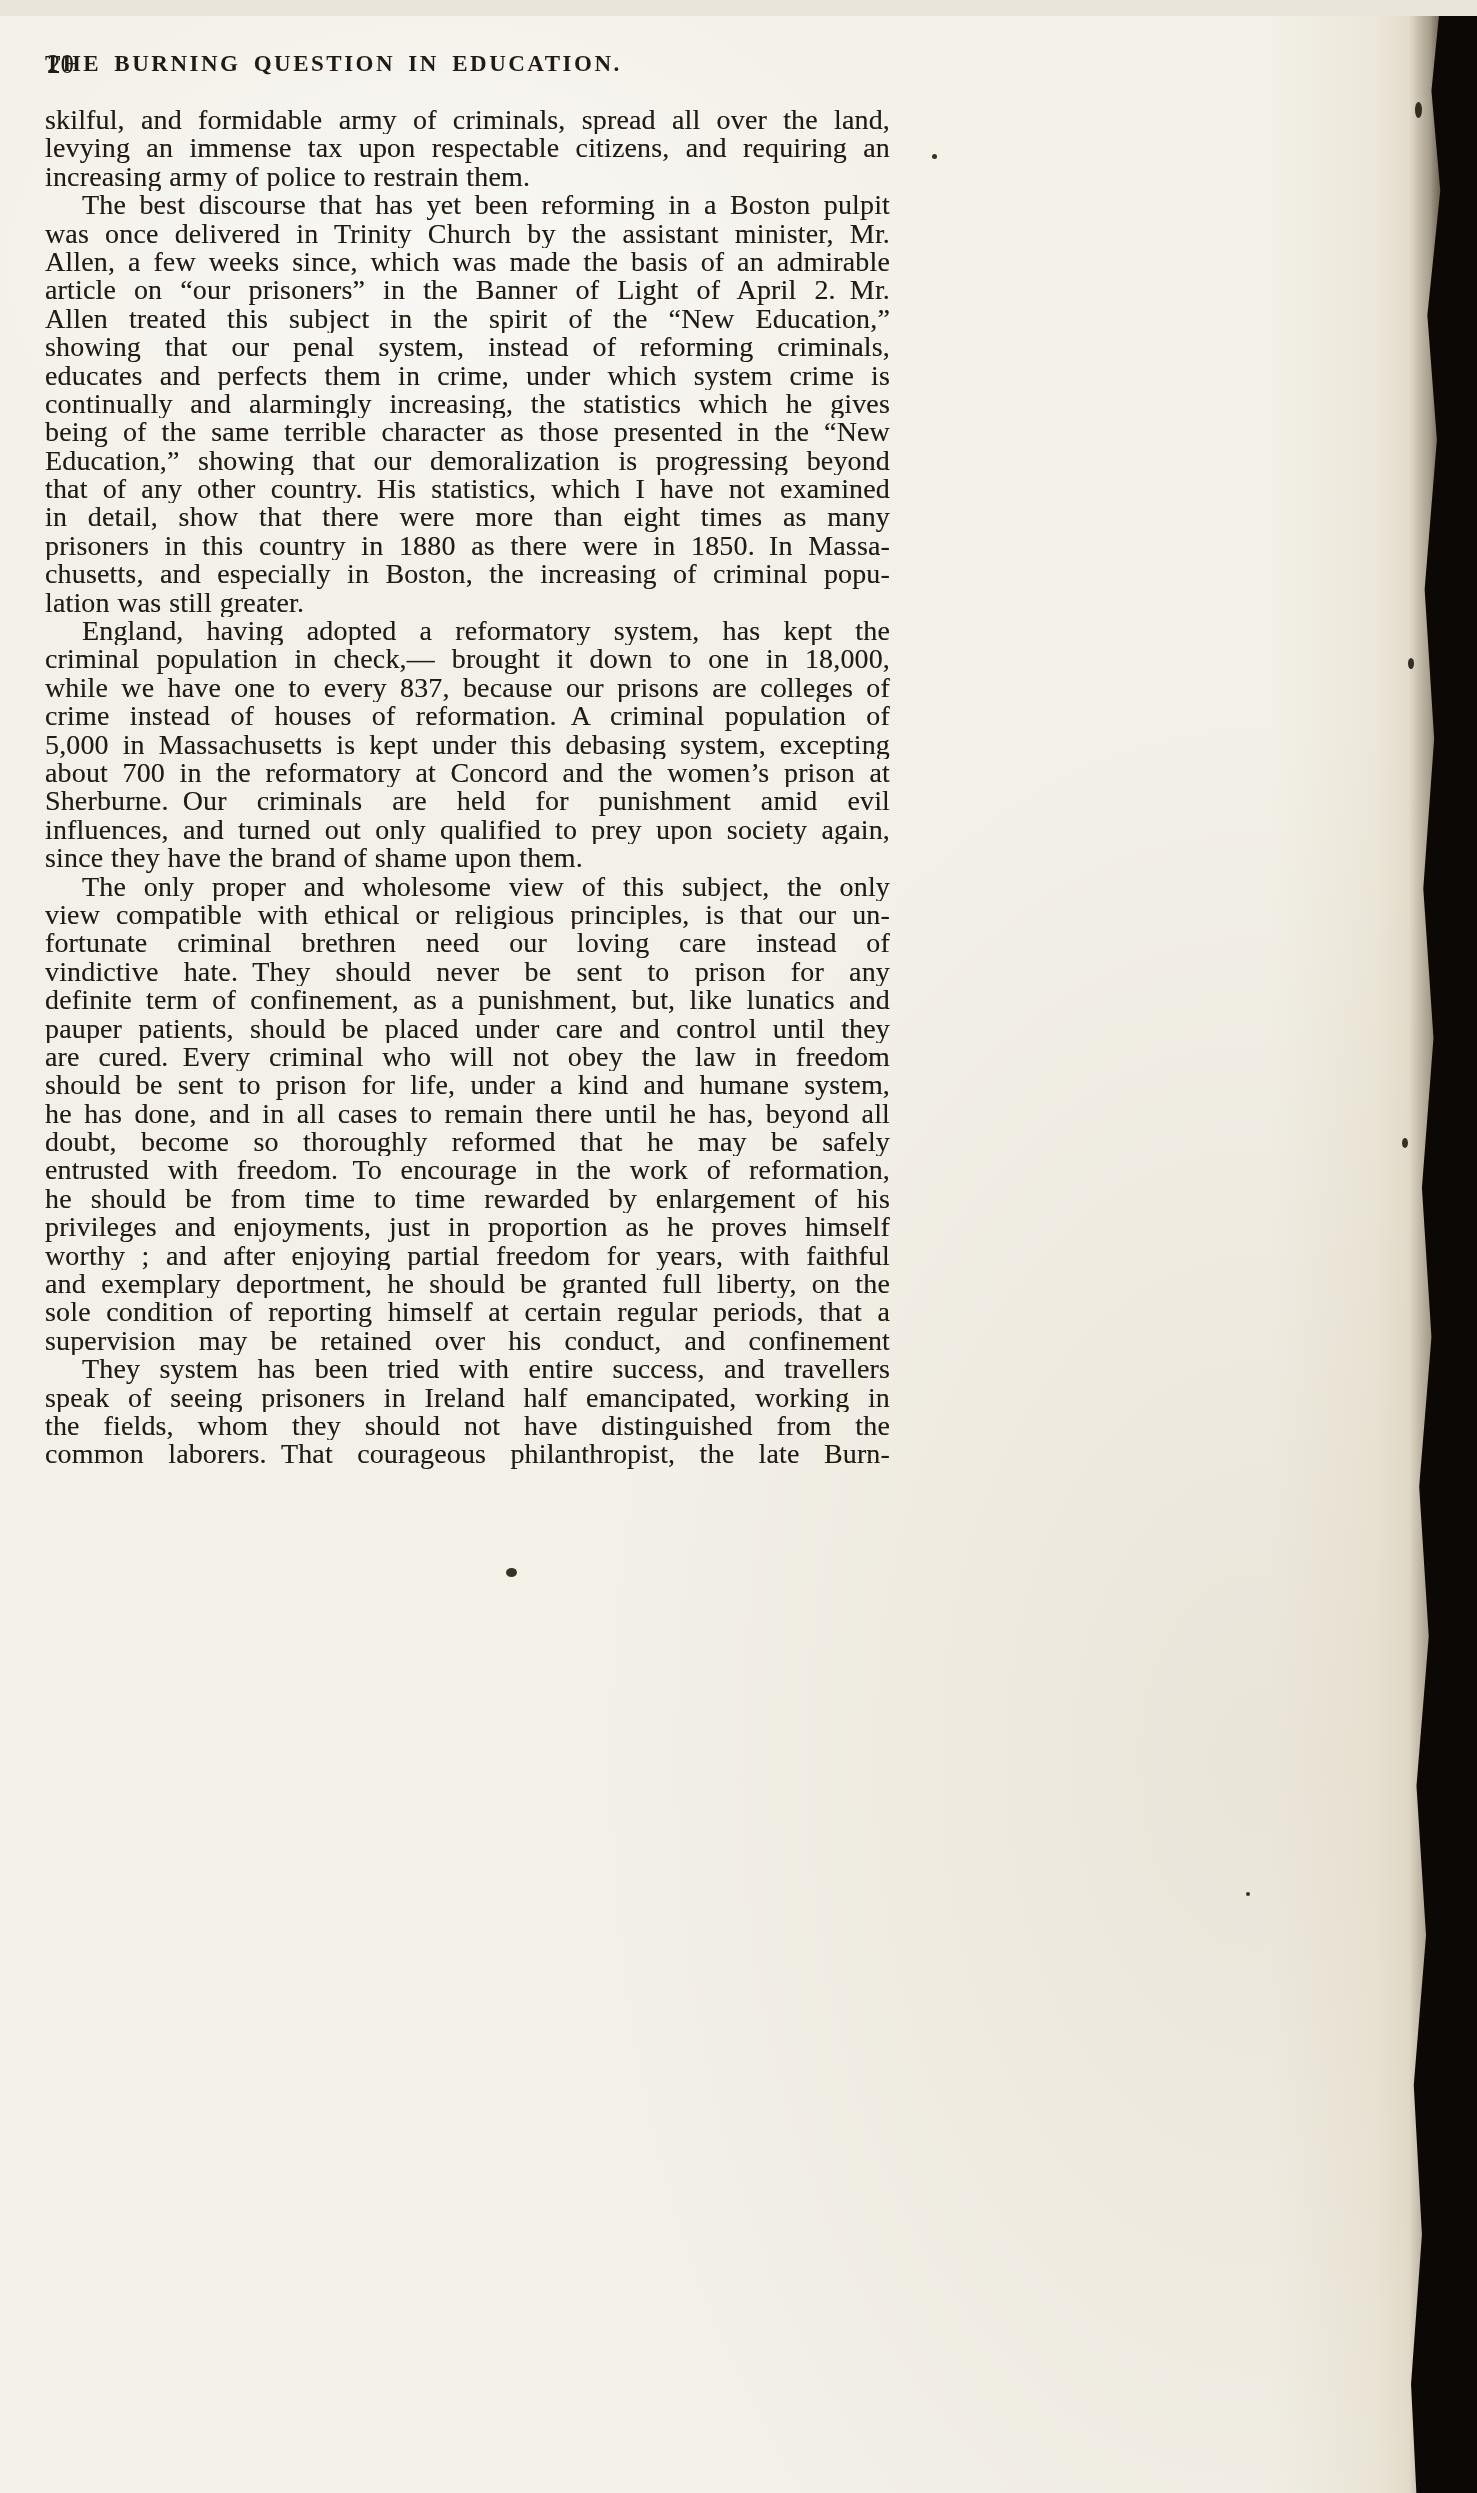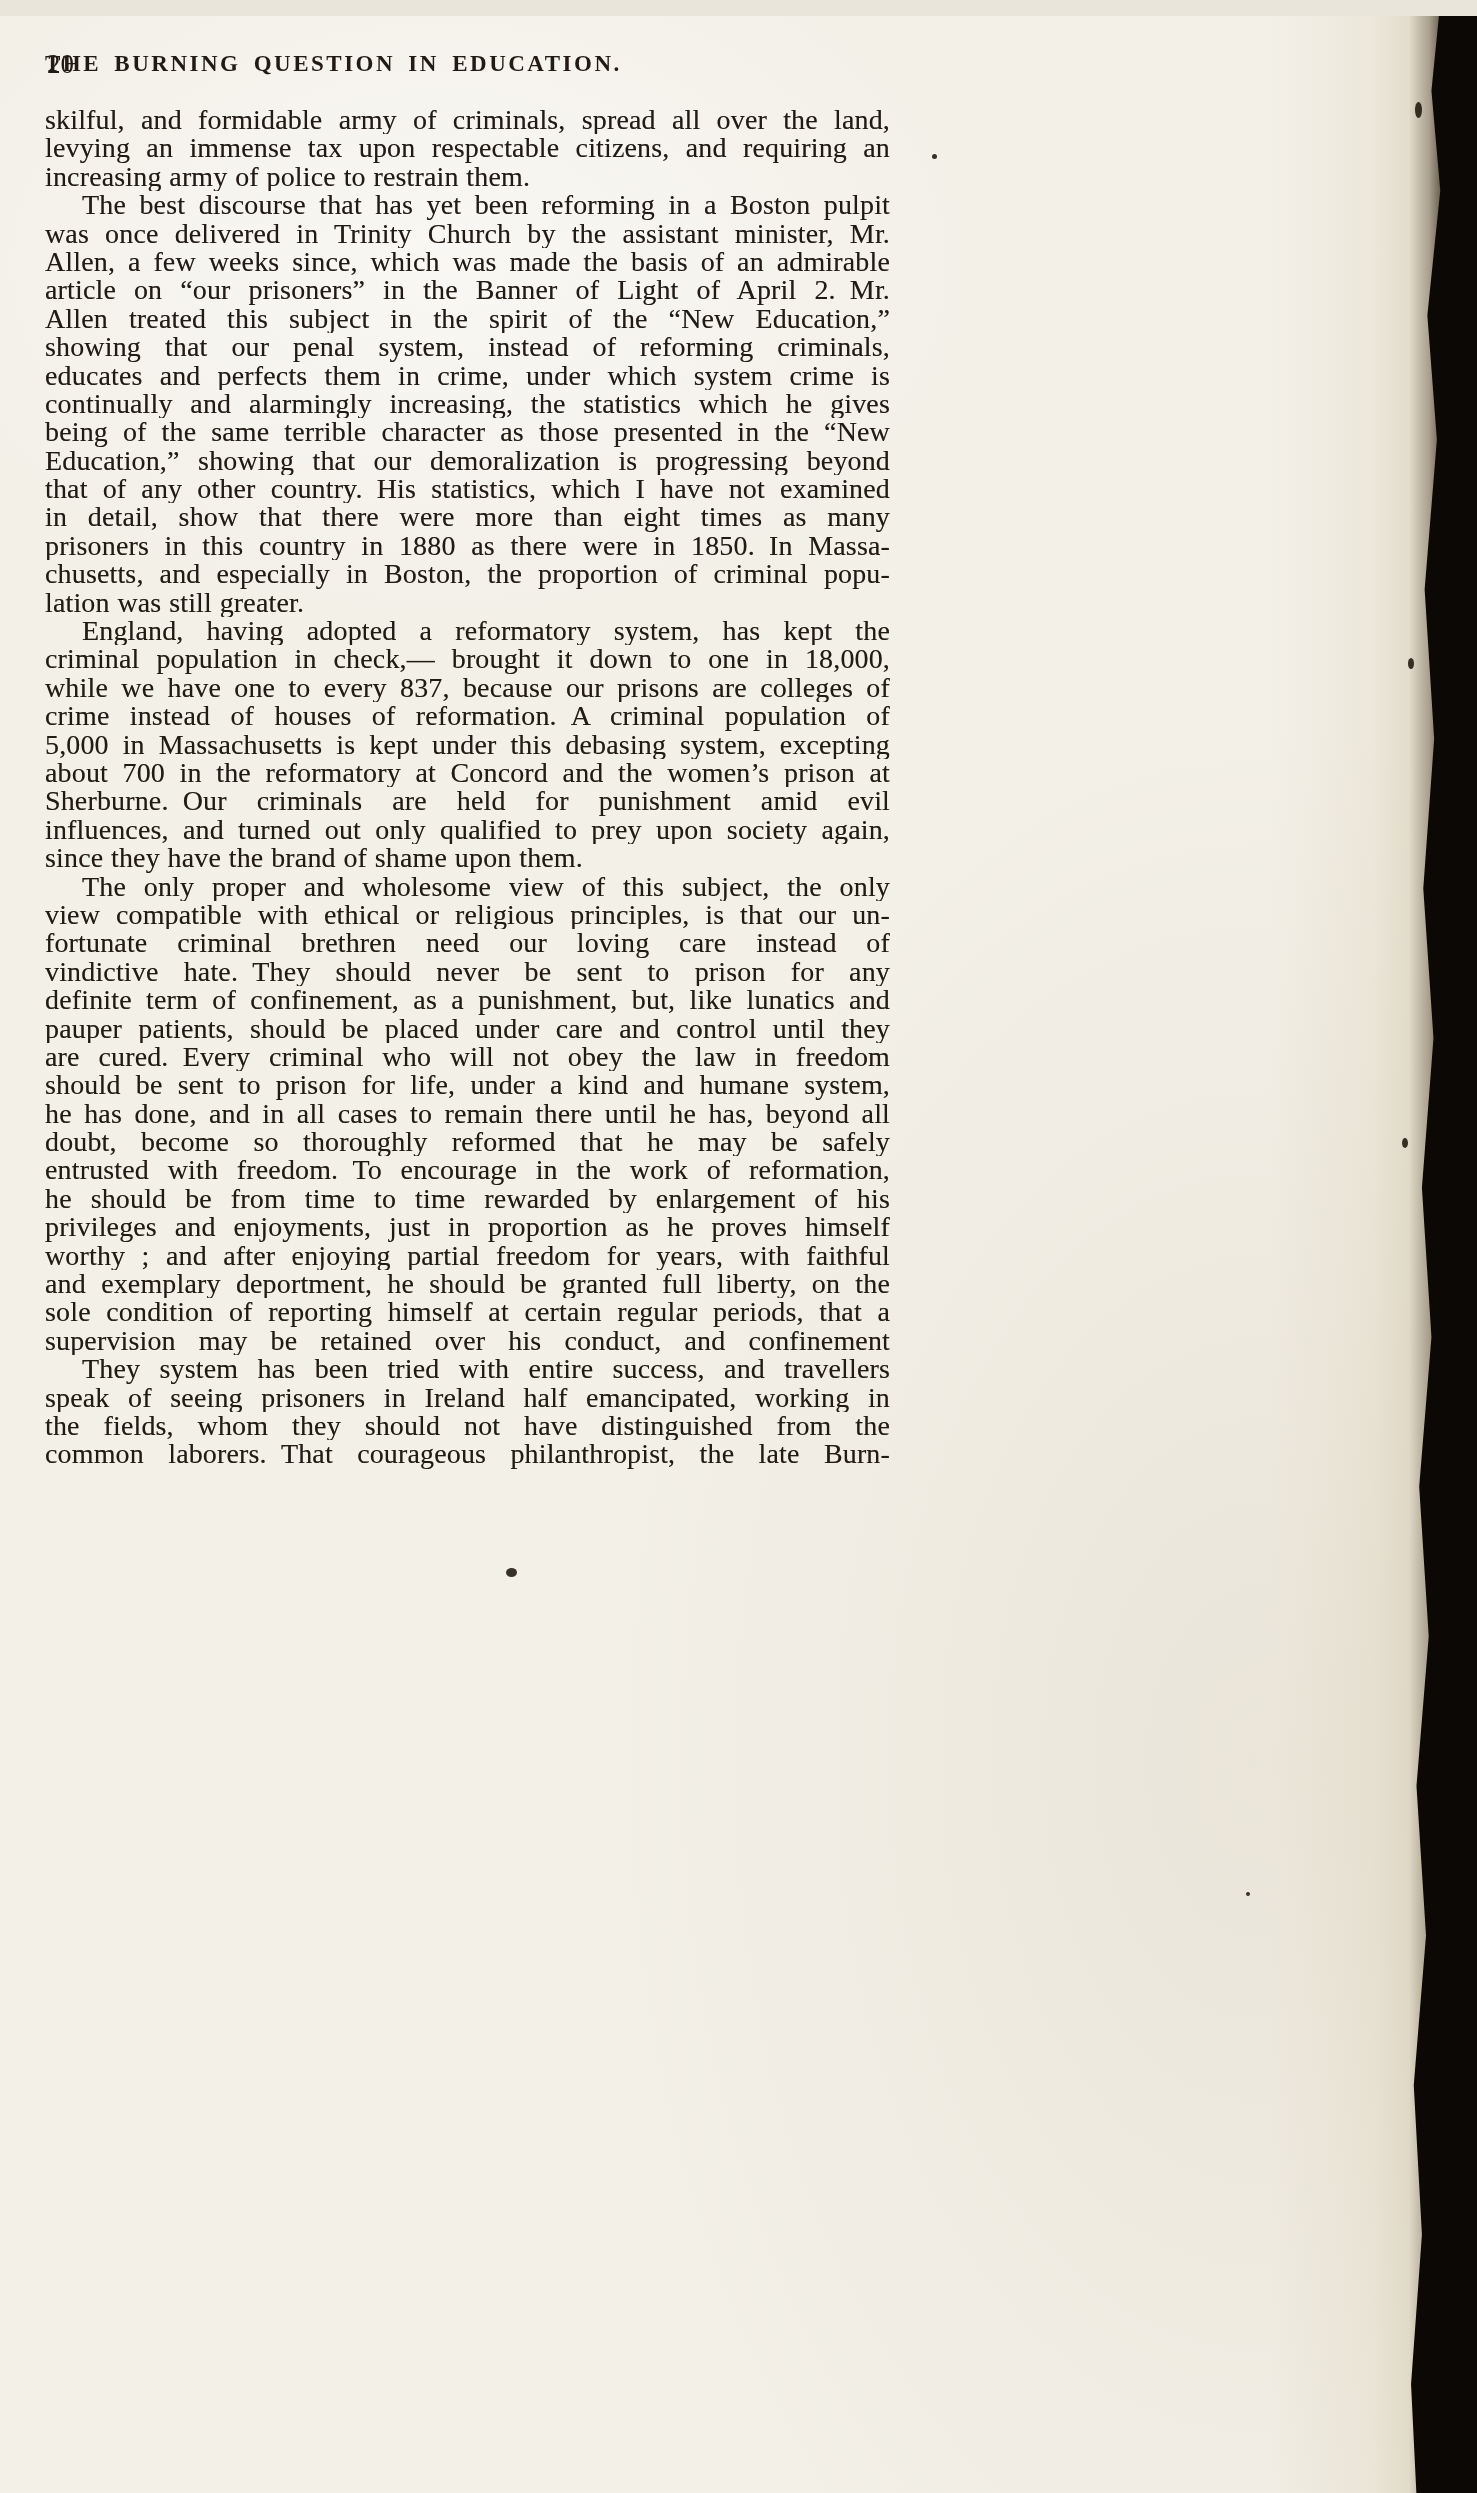--- a/index.html
+++ b/index.html
@@ -112,21 +112,21 @@
           <div class="line"><span>article on “our prisoners” in the </span><span class="italic">Banner of Light</span><span> of April 2. Mr.</span></div>
           <div class="line"><span>Allen treated this subject in the spirit of the “New Education,”</span></div>
           <div class="line"><span>showing that our penal system, instead of reforming criminals,</span></div>
           <div class="line"><span>educates and perfects them in crime, under which system crime is</span></div>
           <div class="line"><span>continually and alarmingly increasing, the statistics which he gives</span></div>
           <div class="line"><span>being of the same terrible character as those presented in the “New</span></div>
           <div class="line"><span>Education,” showing that our demoralization is progressing beyond</span></div>
           <div class="line"><span>that of any other country. His statistics, which I have not examined</span></div>
           <div class="line"><span>in detail, show that there were more than eight times as many</span></div>
           <div class="line"><span>prisoners in this country in 1880 as there were in 1850. In Massa-</span></div>
-          <div class="line"><span>chusetts, and especially in Boston, the proportion of criminal popu-</span></div>
+          <div class="line"><span>chusetts, and especially in Boston, the increasing of criminal popu-</span></div>
           <div class="line last"><span>lation was still greater.</span></div>
         </div>
         <div class="para indent">
           <div class="line"><span>England, having adopted a reformatory system, has kept the</span></div>
           <div class="line"><span>criminal population in check,— brought it down to one in 18,000,</span></div>
           <div class="line"><span>while we have one to every 837, because our prisons are colleges of</span></div>
           <div class="line"><span>crime instead of houses of reformation. A criminal population of</span></div>
           <div class="line"><span>5,000 in Massachusetts is kept under this debasing system, excepting</span></div>
           <div class="line"><span>about 700 in the reformatory at Concord and the women’s prison at</span></div>
           <div class="line"><span>Sherburne. Our criminals are held for punishment amid evil</span></div>

